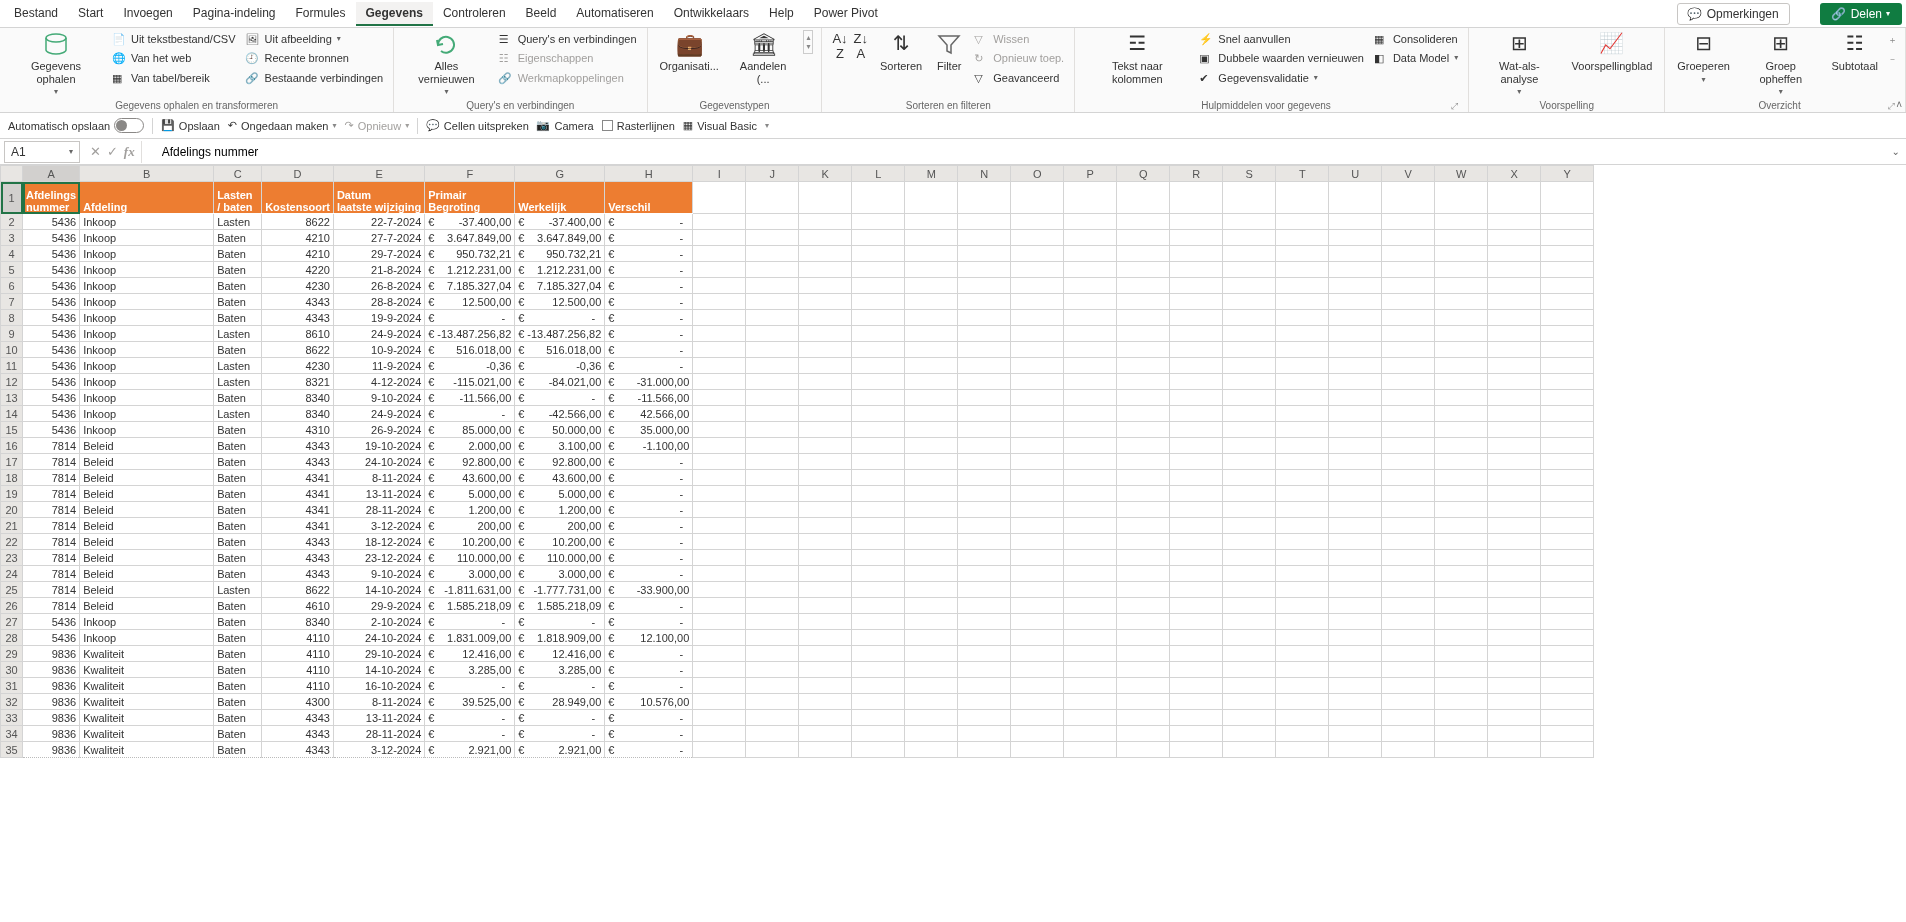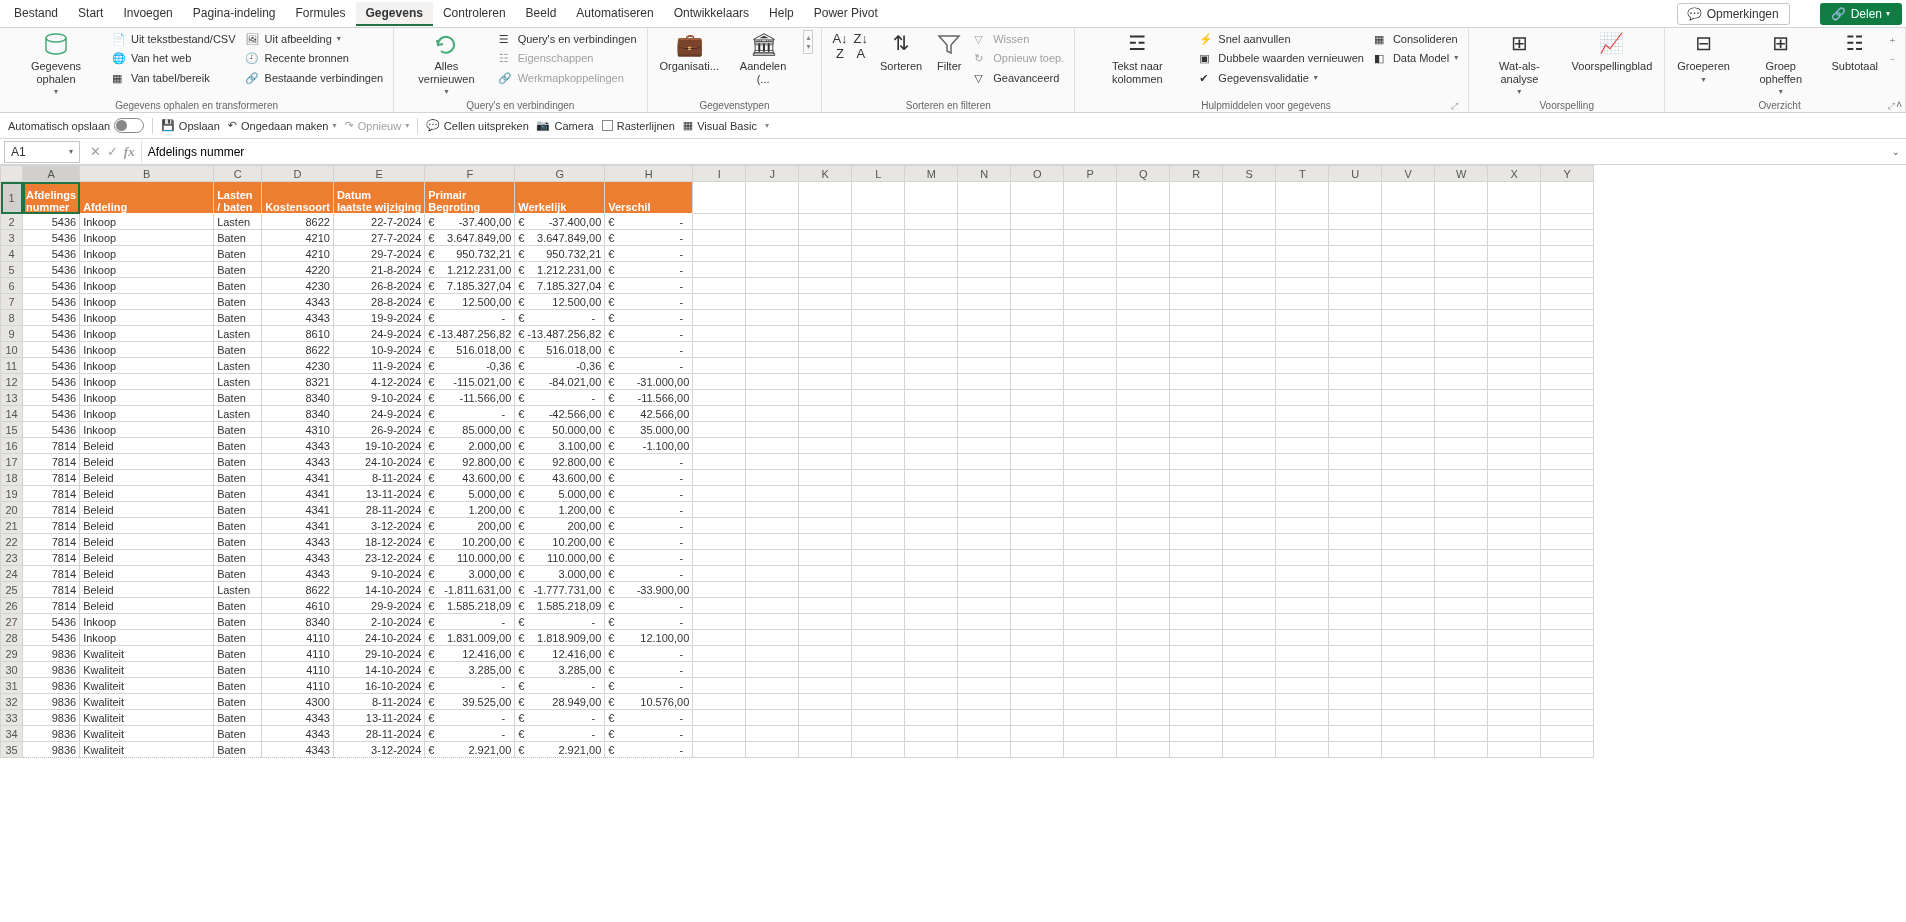--- a/index.html
+++ b/index.html
@@ -35,21 +35,21 @@
 .toggle { width: 30px; height: 15px; border: 1px solid #8a8886; border-radius: 8px; position: relative; background: #fff; }
 .toggle::after { content: ""; position: absolute; left: 1px; top: 1px; width: 11px; height: 11px; border-radius: 50%; background: #8a8886; }
 .sep { width: 1px; height: 16px; background: #d4d4d4; }
 
 
 .fbar { display: flex; align-items: center; height: 26px; border-bottom: 1px solid #d4d4d4; }
 .namebox { width: 76px; height: 22px; border: 1px solid #c8c6c4; margin: 12px 4px; padding: 0 6px; font-size: 12px; background: #fff; display: flex; align-items: center; justify-content: space-between; }
 .namebox .dd { font-size: 8px; color: #666; }
 .fbar .fx-ctrl { display: flex; align-items: center; gap: 6px; padding: 0 6px; color: #a19f9d; font-size: 13px; }
 .fbar .fx { font-style: italic; font-family: 'Times New Roman', serif; font-weight: bold; }
-.fbar .formula { flex: 1; height: 22px; border: none; outline: none; padding: 0 6px; font-size: 12px; border-left: 1px solid #e1dfdd; }
+.fbar .formula { flex: 1; height: 22px; border: none; outline: none; padding: 0 20px; font-size: 12px; border-left: 1px solid #e1dfdd; }
 .fbar .expand { padding: 0 6px; color: #666; font-size: 10px; }
 
 
 .grid-wrap { position: relative; }
 .grid { border-collapse: collapse; table-layout: fixed; }
 .grid th, .grid td { border: 1px solid #d4d4d4; font-size: 11px; height: 16px; padding: 0 3px; overflow: hidden; white-space: nowrap; }
 .grid thead th { background: #e8e6e3; font-weight: normal; text-align: center; font-size: 11px; color: #555; position: sticky; top: 0; }
 .grid thead th.sel { background: #d2d0ce; }
 .grid .rownum { background: #e8e6e3; text-align: center; width: 22px; font-size: 11px; color: #555; }
 .grid .rownum.sel { background: #d2d0ce; }

